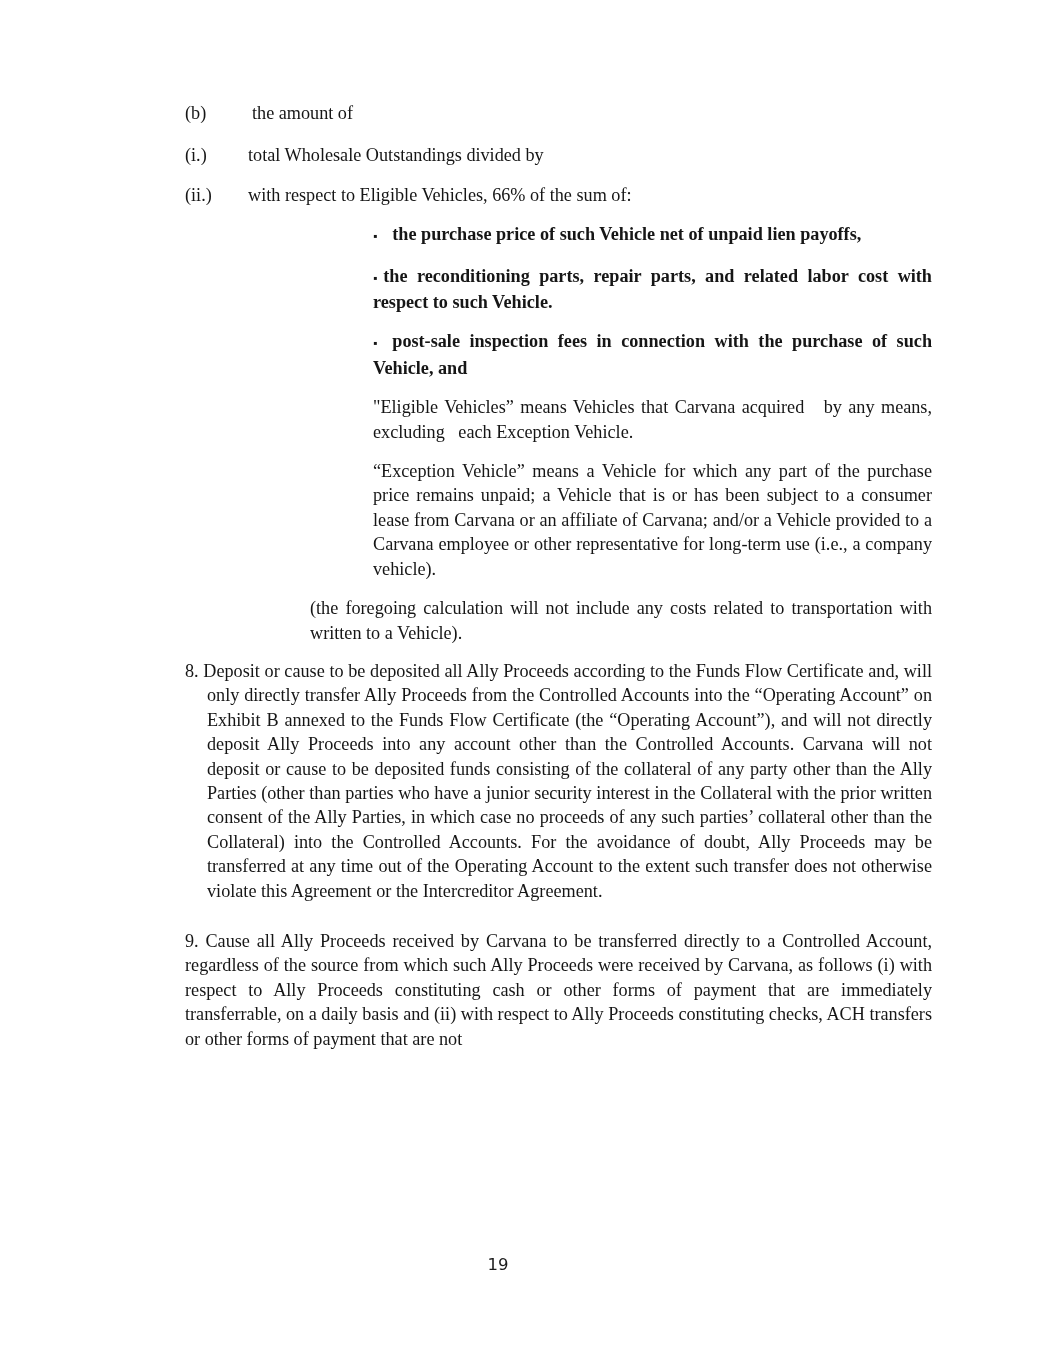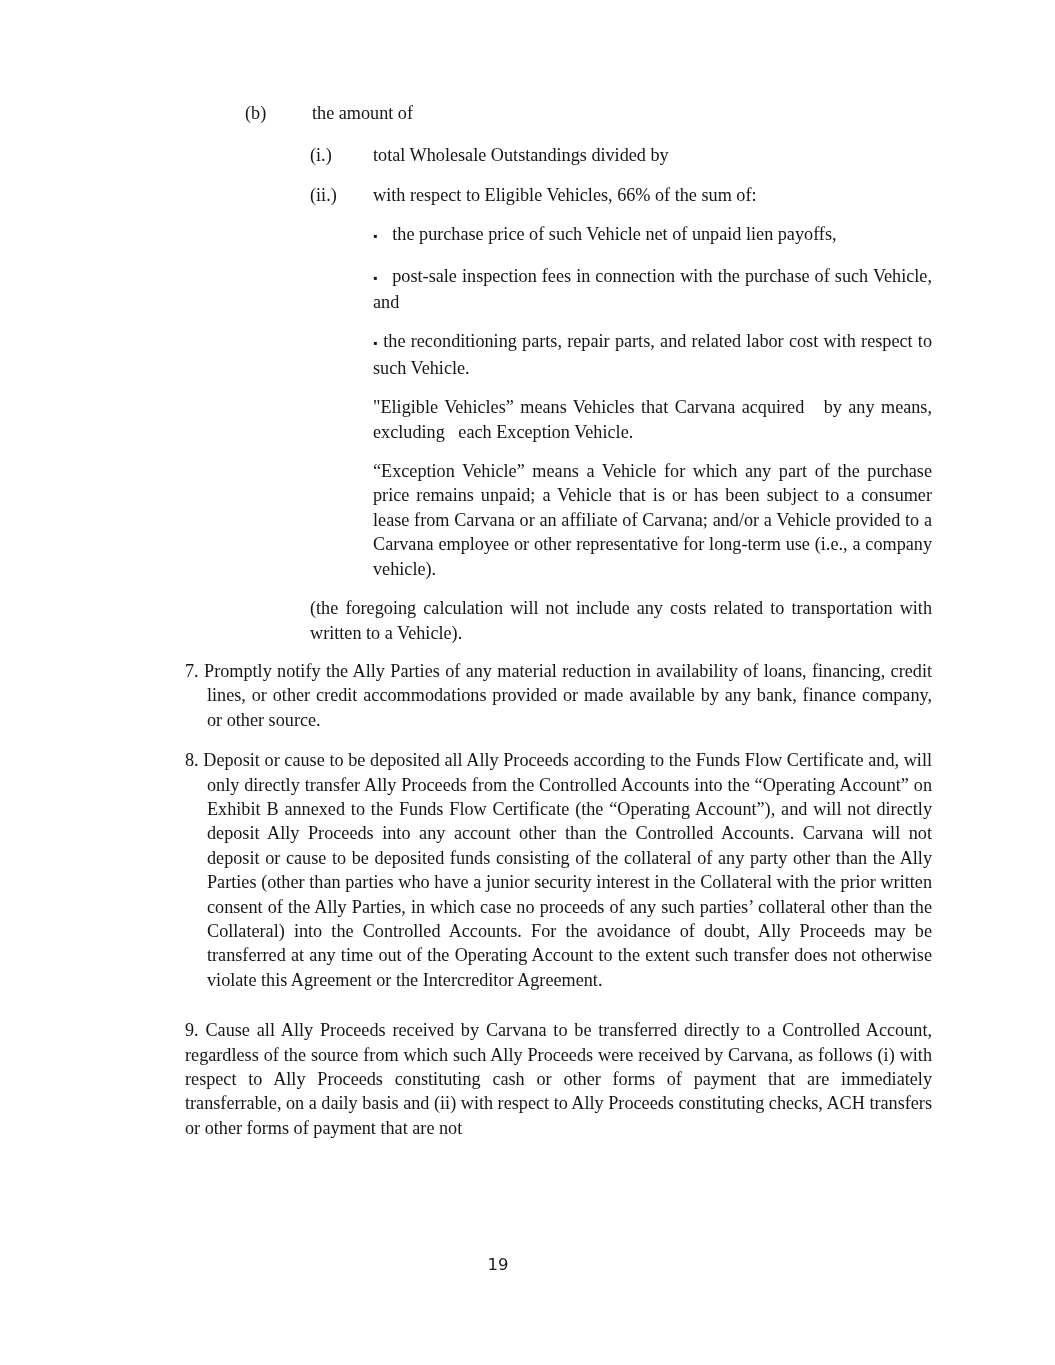--- a/index.html
+++ b/index.html
@@ -18,31 +18,32 @@
     overflow: hidden;
   }
   .doc {
     position: absolute;
     left: 185px;
     top: 101px;
     width: 747px;
   }
   p { margin: 0 0 15px 0; }
 
-  .clause-b { margin-left: 60px; margin-bottom: 18px; }
+  .clause-b { margin-bottom: 18px; }
   .clause-b .lbl { display: inline-block; width: 67px; }
 
-  .roman { margin-left: 125px; margin-bottom: 15px; }
+  .roman { margin-bottom: 15px; }
   .roman .lbl { display: inline-block; width: 63px; }
 
   .bullet-para {
     margin-left: 188px;
     width: 559px;
     text-align: justify;
     margin-bottom: 15px;
+    font-weight: bold;
   }
   .marker {
     font-size: 12px;
     display: inline-block;
   }
   .marker.gap-wide { margin-right: 15px; }
   .marker.gap-narrow { margin-right: 6px; }
 
   .def-para {
     margin-left: 188px;
@@ -89,31 +90,30 @@
 
   <p class="clause-b"><span class="lbl">(b)</span><span>the amount of</span></p>
 
   <p class="roman"><span class="lbl">(i.)</span><span>total Wholesale Outstandings divided by</span></p>
 
   <p class="roman"><span class="lbl">(ii.)</span><span>with respect to Eligible Vehicles, 66% of the sum of:</span></p>
 
   <p class="bullet-para"><span class="marker gap-wide">▪</span><span>the purchase price of such Vehicle net of unpaid lien payoffs,</span></p>
 
 
+  <p class="bullet-para"><span class="marker gap-narrow">▪</span><span>the reconditioning parts, repair parts, and related labor cost with respect to such Vehicle.</span></p>
+
   <p class="bullet-para"><span class="marker gap-wide">▪</span><span>post-sale inspection fees in connection with the purchase of such Vehicle, and</span></p>
-
-  <p class="bullet-para"><span class="marker gap-narrow">▪</span><span>the reconditioning parts, repair parts, and related labor cost with respect to such Vehicle.</span></p>
 
   <p class="def-para">"Eligible Vehicles” means Vehicles that Carvana acquired   by any means, excluding   each Exception Vehicle.</p>
 
   <p class="def-para">“Exception Vehicle” means a Vehicle for which any part of the purchase price remains unpaid; a Vehicle that is or has been subject to a consumer lease from Carvana or an affiliate of Carvana; and/or a Vehicle provided to a Carvana employee or other representative for long-term use (i.e., a company vehicle).</p>
 
   <p class="paren-para">(the foregoing calculation will not include any costs related to transportation with written to a Vehicle).</p>
 
-  <p class="num-item"><span class="num">7.</span> <span>Promptly notify the Ally Parties of any material reduction in availability of loans, financing, credit lines, or other credit accommodations provided or made available by any bank, finance company, or other source.</span></p>
 
   <p class="num-item"><span class="num">8.</span> <span>Deposit or cause to be deposited all Ally Proceeds according to the Funds Flow Certificate and, will only directly transfer Ally Proceeds from the Controlled Accounts into the “Operating Account” on Exhibit B annexed to the Funds Flow Certificate (the “Operating Account”), and will not directly deposit Ally Proceeds into any account other than the Controlled Accounts. Carvana will not deposit or cause to be deposited funds consisting of the collateral of any party other than the Ally Parties (other than parties who have a junior security interest in the Collateral with the prior written consent of the Ally Parties, in which case no proceeds of any such parties’ collateral other than the Collateral) into the Controlled Accounts. For the avoidance of doubt, Ally Proceeds may be transferred at any time out of the Operating Account to the extent such transfer does not otherwise violate this Agreement or the Intercreditor Agreement.</span></p>
 
   <p class="num-item no-hang"><span class="num">9.</span> <span>Cause all Ally Proceeds received by Carvana to be transferred directly to a Controlled Account, regardless of the source from which such Ally Proceeds were received by Carvana, as follows (i) with respect to Ally Proceeds constituting cash or other forms of payment that are immediately transferrable, on a daily basis and (ii) with respect to Ally Proceeds constituting checks, ACH transfers or other forms of payment that are not</span></p>
 
 </div>
 
 <div class="page-number">19</div>
 
 </body></html>

